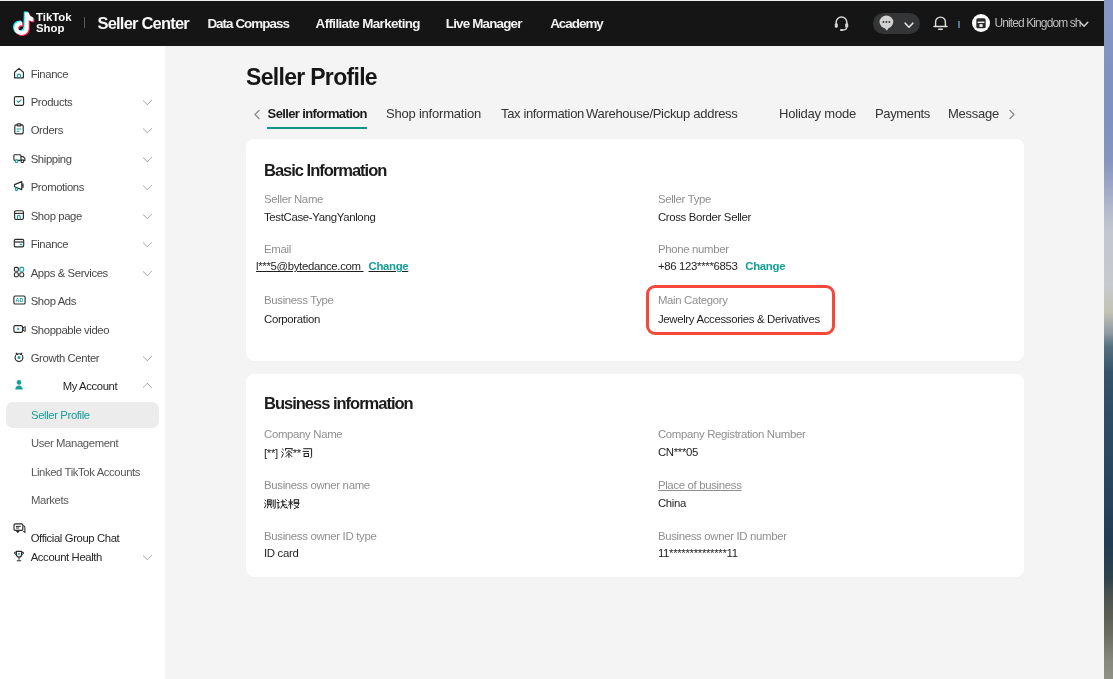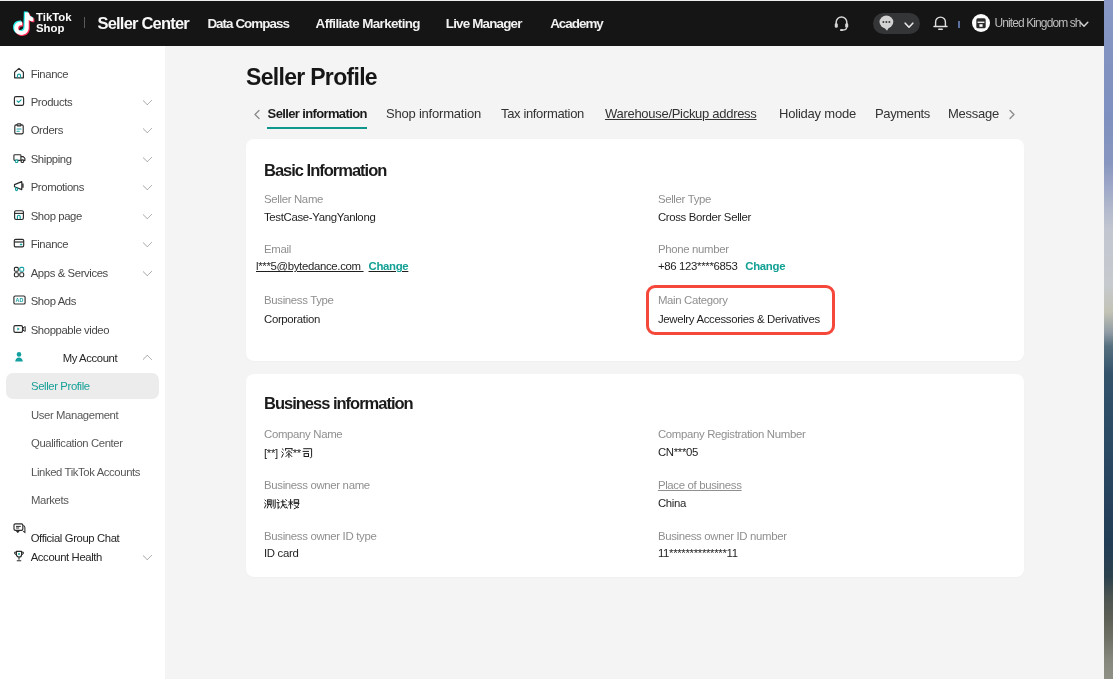--- a/index.html
+++ b/index.html
@@ -181,36 +181,42 @@
       </div>
   <div class="row">
         <span class="ic" id="ic-vid"><svg width="13" height="12" viewBox="0 0 13 12">
             <rect x="0.9" y="2.6" width="8.6" height="6.8" rx="1.4" fill="none" stroke="#2b2b2b" stroke-width="1.15"></rect>
             <path d="M10 4.8 l2.2-1.2 v4.8 L10 7.2 z" fill="none" stroke="#2b2b2b" stroke-width="1" stroke-linejoin="round"></path>
             <path d="M4.3 4.6 l2.6 1.4 -2.6 1.4 z" fill="#14a0a0"></path>
           </svg></span>
         <span class="tx">Shoppable video</span>
       </div>
   <div class="row">
+        <span class="ic" id="ic-gro"><svg width="12" height="12" viewBox="0 0 12 12">
+            <circle cx="6" cy="6.6" r="3.9" fill="none" stroke="#2b2b2b" stroke-width="1.15"></circle>
+            <circle cx="6" cy="6.6" r="1.5" fill="#14a0a0"></circle>
+            <path d="M3.2 2.2 L4.5 3.4 M8.8 2.2 L7.5 3.4" stroke="#2b2b2b" stroke-width="1.2" stroke-linecap="round"></path>
+          </svg></span>
+        <span class="tx">Growth Center</span>
+        <span class="ch"></span>
+      </div>
+  <div class="row">
         <span class="ic" id="ic-acc"><svg width="12" height="12" viewBox="0 0 12 12">
             <circle cx="6" cy="3.4" r="2.3" fill="#14a0a0"></circle>
             <path d="M2.2 10.6 c0-2.6 1.6-4.2 3.8-4.2 s3.8 1.6 3.8 4.2 z" fill="#14a0a0"></path>
           </svg></span>
         <span class="tx" style="color:#262626;margin-left:32px;">My Account</span>
         <span class="ch up"></span>
       </div>
   <div class="row sub">
         <span class="pill"></span>
         <span class="tx" style="color:#16a098; z-index:2;">Seller Profile</span>
       </div>
   <div class="row sub">
         <span class="tx">User Management</span>
-      </div>
-  <div class="row sub">
-        <span class="tx">Qualification Center</span>
       </div>
   <div class="row sub">
         <span class="tx">Linked TikTok Accounts</span>
       </div>
   <div class="row sub">
         <span class="tx">Markets</span>
       </div>
   <div class="row">
         <span class="ic" id="ic-chat"><svg width="13" height="12" viewBox="0 0 13 12">
             <rect x="1" y="1.8" width="8.8" height="6.6" rx="1.3" fill="none" stroke="#2b2b2b" stroke-width="1.15"></rect>
@@ -235,21 +241,21 @@
 
 <div id="content"></div>
 <div class="t" style="left:246px; top:65.5px; font-size:23px; font-weight:bold; line-height:23px; color:#161616; letter-spacing:-0.69px;">Seller Profile</div>
 
 <svg class="abs" style="left:253px; top:109px;" width="8" height="11" viewBox="0 0 8 11">
     <path d="M6 1.5 L2 5.5 L6 9.5" fill="none" stroke="#8a8a8a" stroke-width="1.3" stroke-linecap="round" stroke-linejoin="round"></path>
   </svg>
 <div class="tab" style="left:267.6px; top:106.2px; color:#1a1a1a; font-weight:bold; letter-spacing:-0.63px;">Seller information</div>
 <div class="tab" style="left:386px; top:106.2px; letter-spacing:-0.21px;">Shop information</div>
 <div class="tab" style="left:501px; top:106.2px; letter-spacing:-0.35px;">Tax information</div>
-<div class="tab" style="left:605px; top:106.2px; letter-spacing:-0.29px;text-decoration:underline;">Warehouse/Pickup address</div>
+<div class="tab" style="left:586px; top:106.2px; letter-spacing:-0.29px;">Warehouse/Pickup address</div>
 <div class="tab" style="left:779px; top:106.2px; letter-spacing:-0.21px;">Holiday mode</div>
 <div class="tab" style="left:875px; top:106.2px; letter-spacing:-0.35px;">Payments</div>
 <div class="tab" style="left:948px; top:106.2px; letter-spacing:-0.26px;">Message</div>
 <svg class="abs" style="left:1008px; top:109px;" width="8" height="11" viewBox="0 0 8 11">
     <path d="M2 1.5 L6 5.5 L2 9.5" fill="none" stroke="#8a8a8a" stroke-width="1.3" stroke-linecap="round" stroke-linejoin="round"></path>
   </svg>
 <div class="abs" style="left:267px; top:126.8px; width:100px; height:2.2px; background:#0f968b;"></div>
 
 <div class="card" style="top:139px; height:221.5px;"></div>
 <div class="t" style="left:264px; top:162.1px; font-size:16.5px; font-weight:bold; line-height:16.5px; color:#1b1b1b; letter-spacing:-1.0px;">Basic Information</div>

